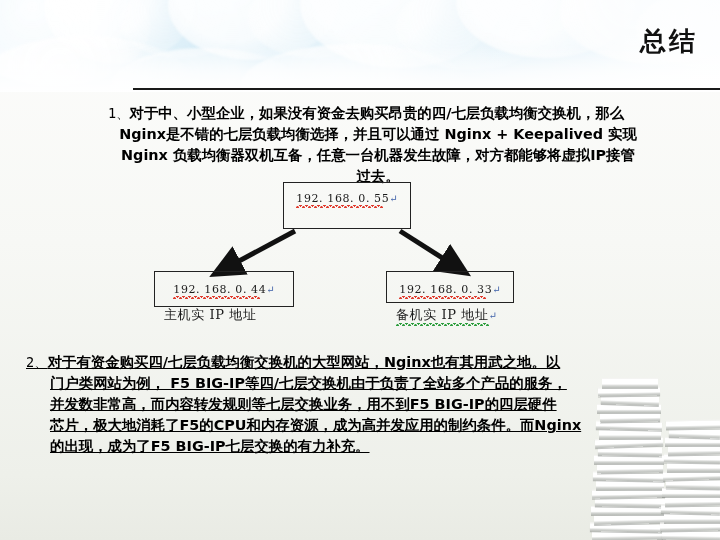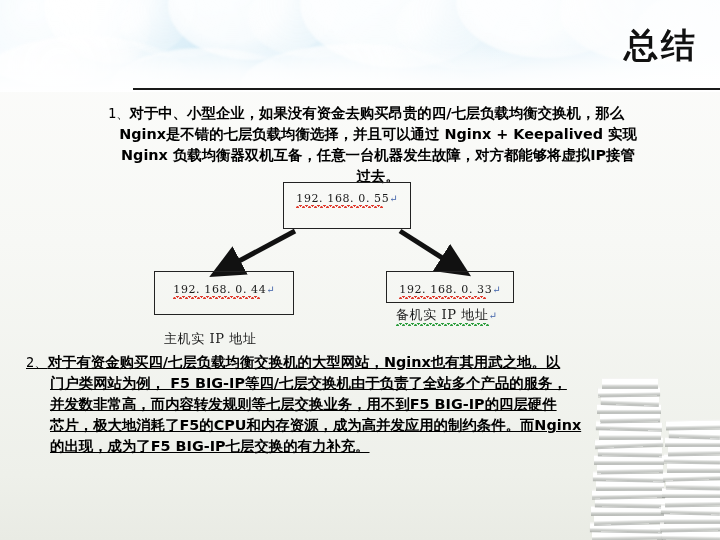--- a/index.html
+++ b/index.html
@@ -43,21 +43,21 @@
   .sky .haze-r {
     position:absolute; right:0; top:0; width:300px; height:92px;
     background: linear-gradient(to left, rgba(255,255,255,0.82) 0%, rgba(255,255,255,0.30) 52%, rgba(255,255,255,0) 100%);
   }
 
   
   .title {
     position: absolute;
     right: 22px;
     top: 28px;
-    font-size: 34px;
+    font-size: 26px;
     font-weight: bold;
     color: #111111;
     letter-spacing: 3px;
     line-height: 1;
     font-family: "DejaVu Sans", "Liberation Sans", sans-serif;
     z-index: 5;
   }
   .rule {
     position: absolute;
     left: 133px;
@@ -115,21 +115,21 @@
     background: transparent;
     text-align: center;
     box-sizing: border-box;
     font-family: "DejaVu Serif", "Liberation Serif", serif;
   }
   #box-virtual {
     left: 153px; top: 4px; width: 128px; height: 47px;
     padding-top: 4px;
   }
   #box-host {
-    left: 24px; top: 93px; width: 140px; height: 44px;
+    left: 24px; top: 93px; width: 140px; height: 36px;
     padding-top: 6px;
   }
   #box-backup {
     left: 256px; top: 93px; width: 128px; height: 32px;
     padding-top: 6px;
   }
   .ipline {
     font-size: 11px;
     color: #1b1b1b;
     letter-spacing: 0.6px;
@@ -159,21 +159,21 @@
     margin-top: 1px;
   }
   .caption {
     position: absolute;
     font-size: 13px;
     color: #1b1b1b;
     letter-spacing: 0.6px;
     font-family: "DejaVu Serif", "Liberation Serif", serif;
     white-space: nowrap;
   }
-  #cap-host { left: 34px; top: 128px; margin-top: 24px; }
+  #cap-host { left: 34px; top: 128px; }
   #cap-backup { left: 266px; top: 128px; }
   #cap-backup .ul-green {
     position: relative;
     display: inline-block;
   }
   #cap-backup .ul-green::after {
     content: "";
     position: absolute;
     left: 0; right: 0; bottom: -2px;
     height: 3px;

